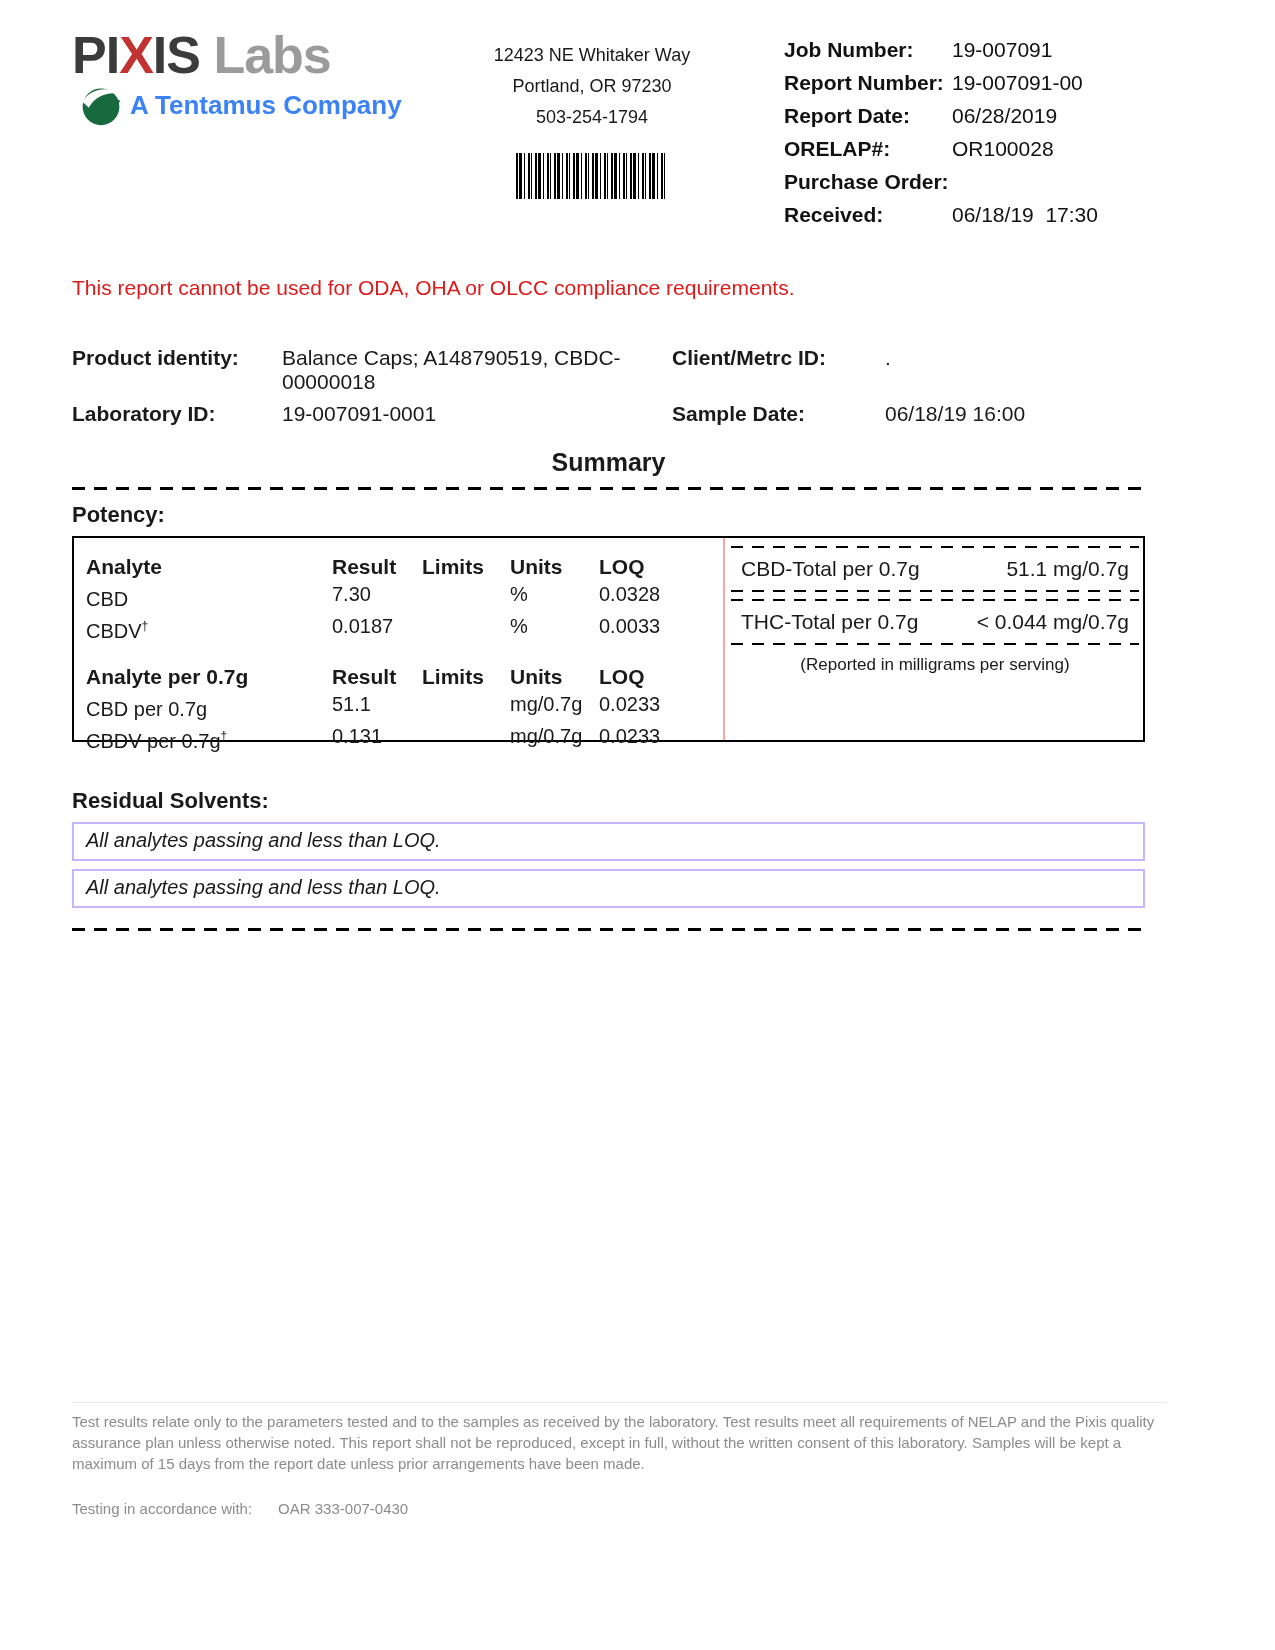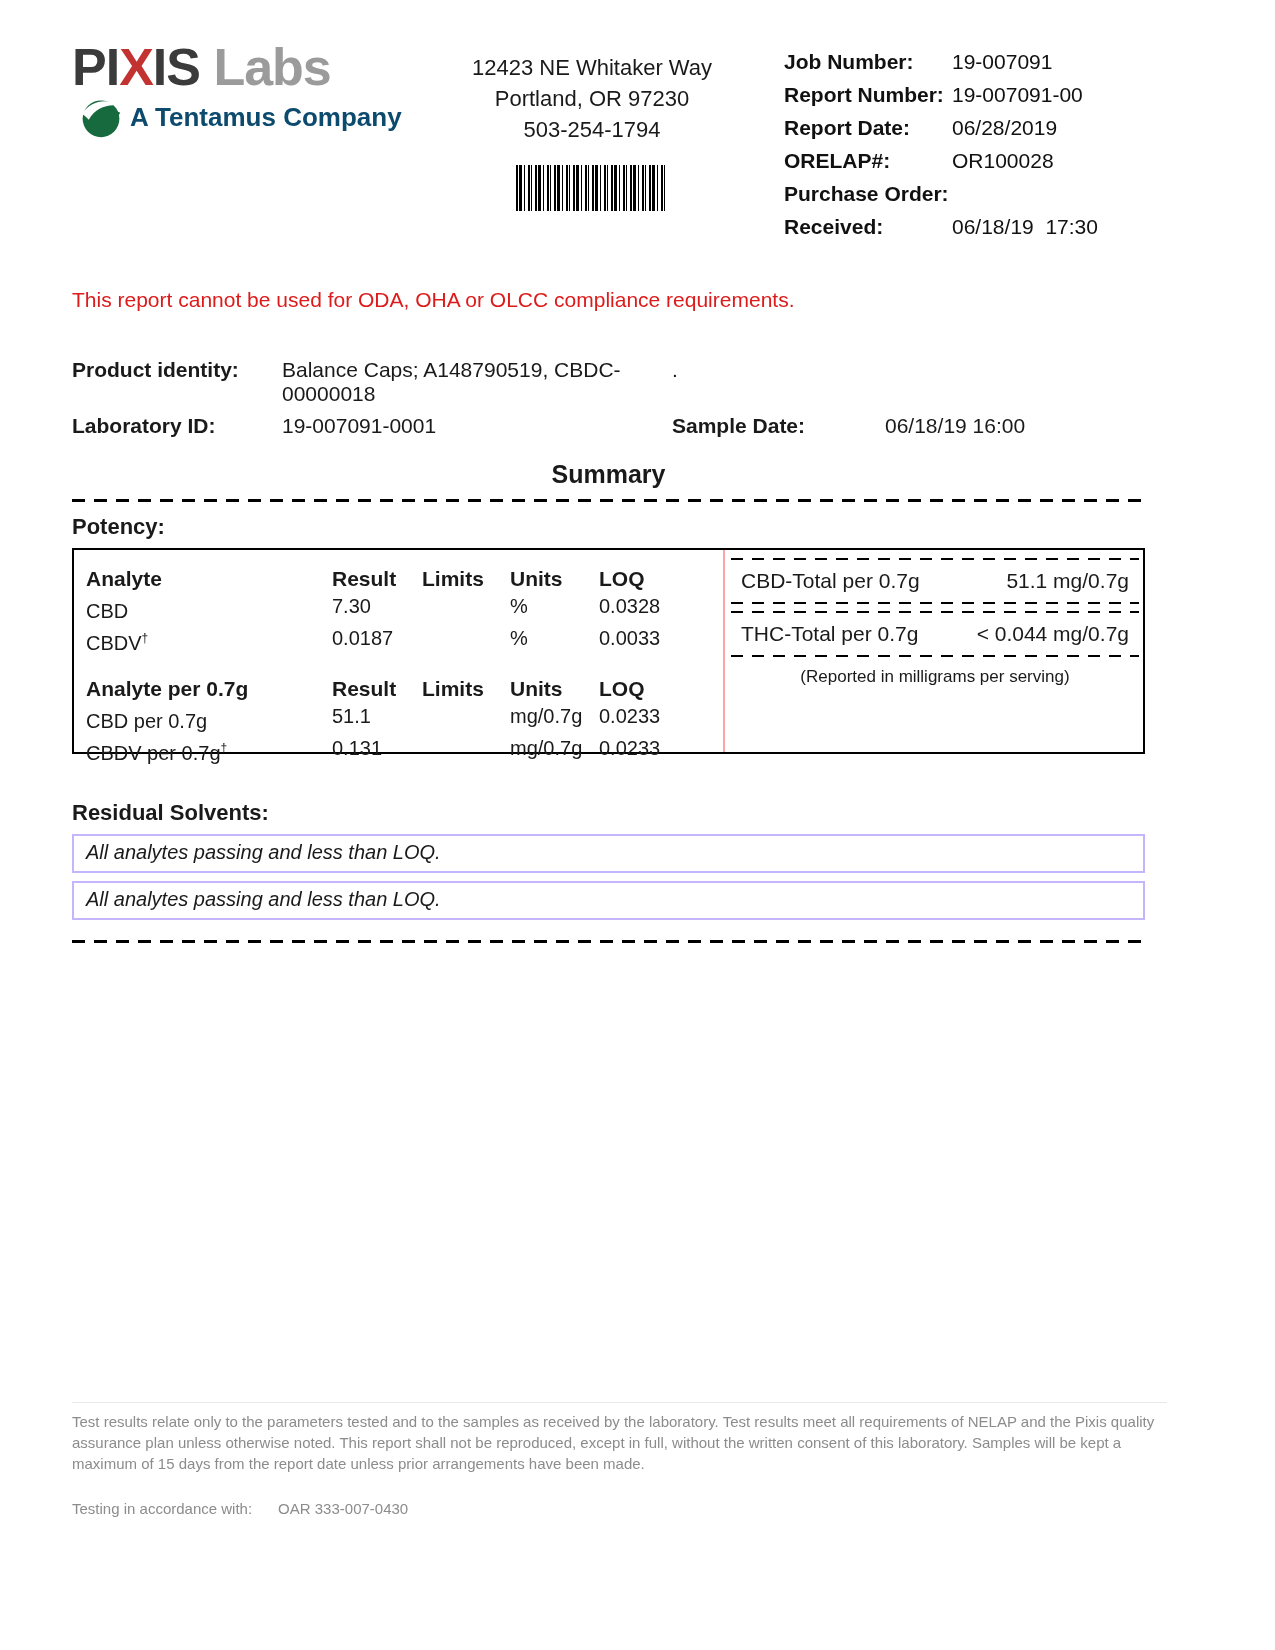--- a/index.html
+++ b/index.html
@@ -8,32 +8,32 @@
   .page {
     position: relative;
     width: 1275px;
     height: 1650px;
     background: #ffffff;
     overflow: hidden;
   }
   .content { margin-left: 72px; width: 1073px; }
 
   
-  .header { display: flex; padding-top: 40px; }
+  .header { display: flex; padding-top: 28px; }
   .logo-block { width: 360px; }
   .logo-main { font-size: 52px; font-weight: bold; letter-spacing: -1px; line-height: 54px; }
   .logo-dark { color: #3b3b3c; }
   .logo-red { color: #c23230; }
   .logo-gray { color: #9b9b9b; font-weight: bold; }
   .logo-tagline { display: flex; align-items: center; margin-top: 2px; margin-left: 8px; }
   .leaf-icon { width: 42px; height: 42px; margin-right: 8px; flex: 0 0 auto; }
-  .tagline-text { font-size: 26px; font-weight: bold; color: #0c4a6e; }
+  .tagline-text { font-size: 26px; font-weight: bold; color: #3b82f6; }
 
   .addr-block { width: 320px; text-align: center; padding-top: 12px; }
-  .addr-line { font-size: 22px; line-height: 31px; color: #1a1a1a; }
+  .addr-line { font-size: 18px; line-height: 31px; color: #1a1a1a; }
   .barcode {
     margin: 20px auto 0 auto;
     width: 152px; height: 46px;
     background: repeating-linear-gradient(90deg,
       #000 0 2px, #fff 2px 3px,
       #000 3px 6px, #fff 6px 8px,
       #000 8px 9px, #fff 9px 12px,
       #000 12px 14px, #fff 14px 15px,
       #000 15px 16px, #fff 16px 19px);
   }
@@ -157,20 +157,21 @@
         </div>
       </div>
     </div>
 
     <div class="warning">This report cannot be used for ODA, OHA or OLCC compliance requirements.</div>
 
     <div class="sample-info">
       <div class="si-row">
         <div class="si-label1">Product identity:</div>
         <div class="si-value1">Balance Caps; A148790519, CBDC-00000018</div>
+        <div class="si-label2">Client/Metrc ID:</div>
         <div class="si-value2">.</div>
       </div>
       <div class="si-row">
         <div class="si-label1">Laboratory ID:</div>
         <div class="si-value1">19-007091-0001</div>
         <div class="si-label2">Sample Date:</div>
         <div class="si-value2">06/18/19 16:00</div>
       </div>
     </div>
 

